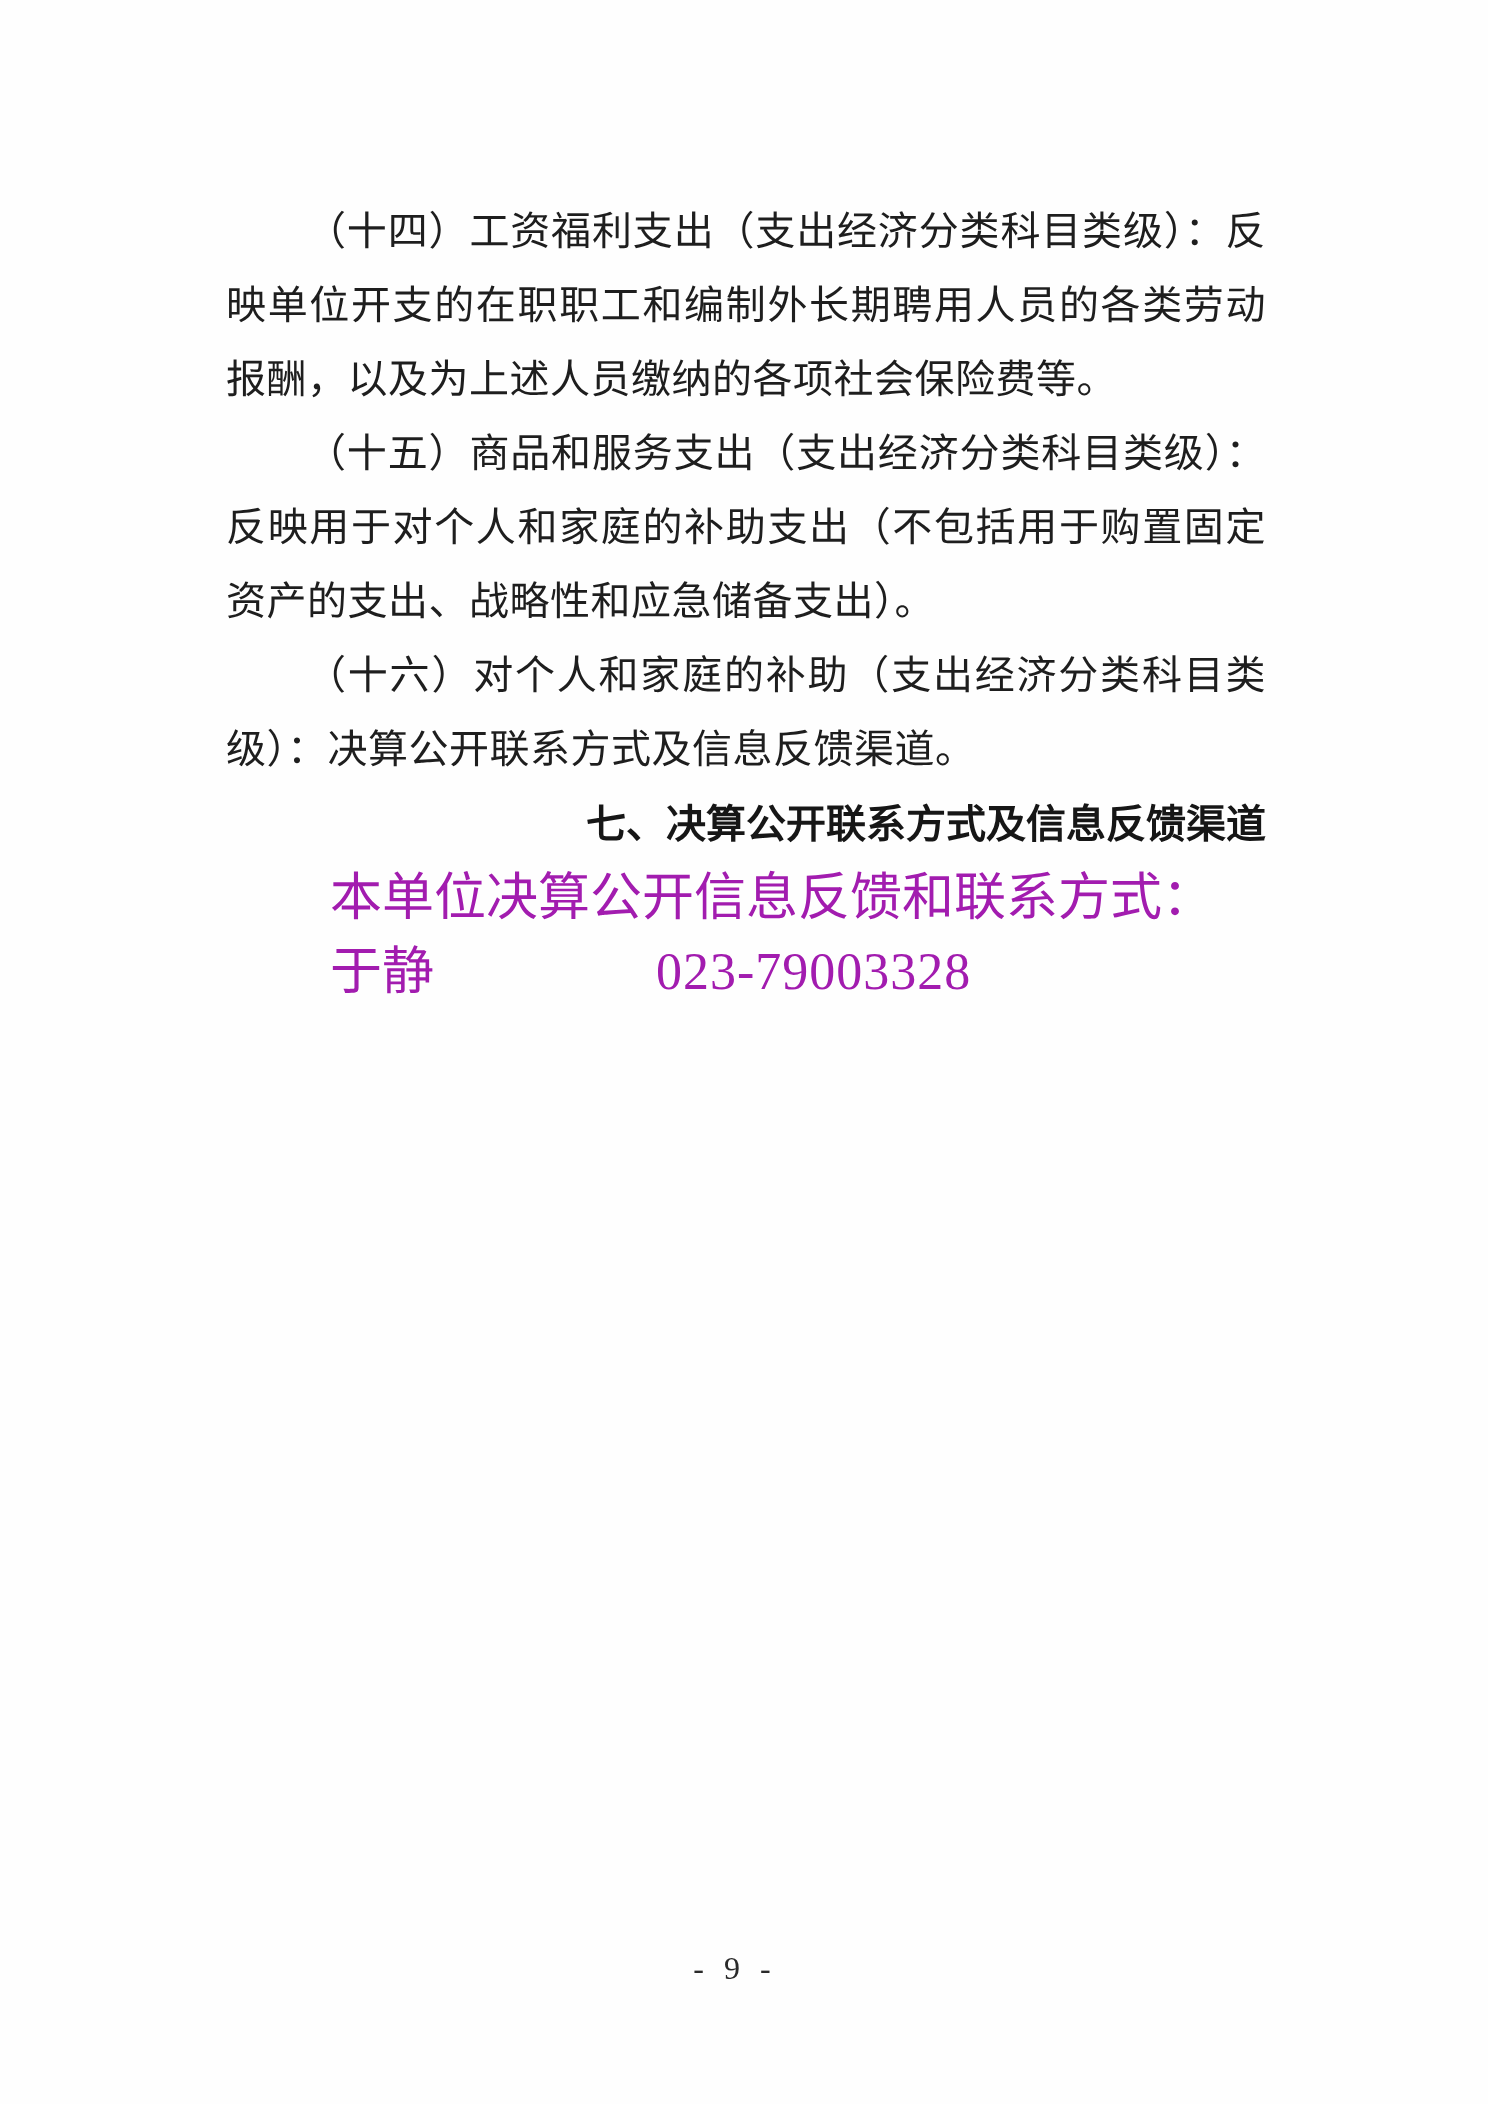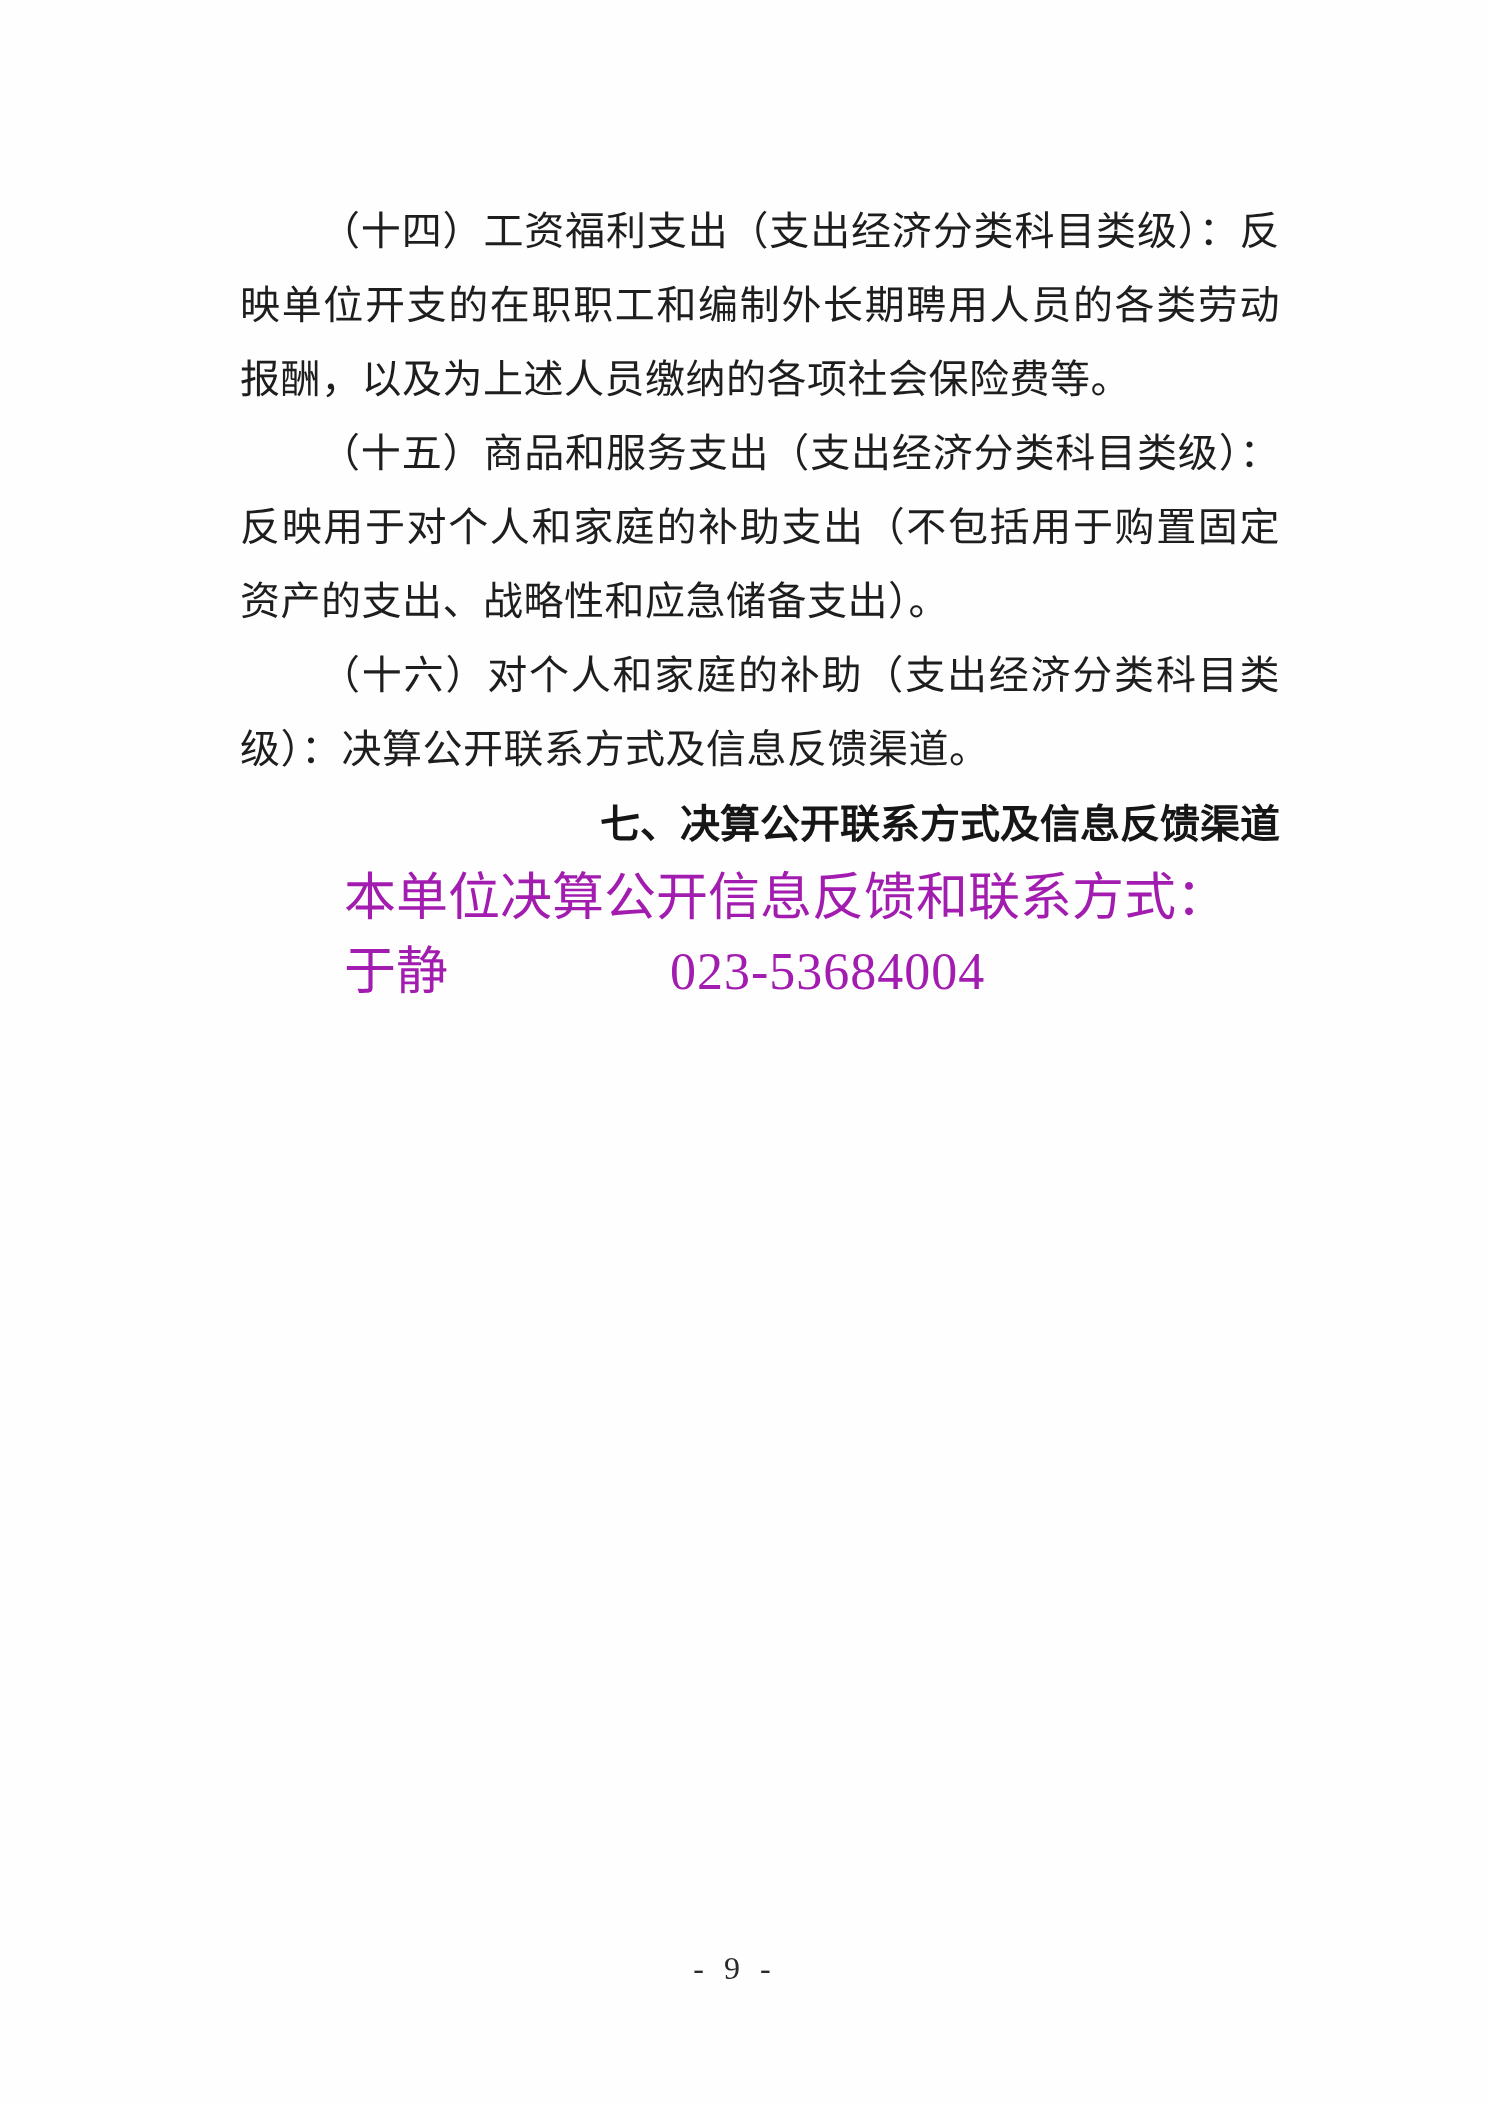--- a/index.html
+++ b/index.html
@@ -11,21 +11,21 @@
     position: relative;
     width: 1488px;
     height: 2104px;
     margin: 0 auto;
     background: #fefefe;
     color: #1e1e1e;
     overflow: hidden;
   }
   .content {
     position: absolute;
-    left: 240px;
+    left: 226px;
     top: 195px;
     width: 1040px;
   }
   .body-para {
     margin: 0;
     font-family: "Liberation Serif", "DejaVu Serif", serif;
     font-size: 40px;
     line-height: 74px;
     text-align: justify;
     text-indent: 2em;
@@ -75,17 +75,17 @@
 <div class="page">
   <div class="content">
     <p class="body-para">（十四）工资福利支出（支出经济分类科目类级）：反映单位开支的在职职工和编制外长期聘用人员的各类劳动报酬，以及为上述人员缴纳的各项社会保险费等。</p>
     <p class="body-para">（十五）商品和服务支出（支出经济分类科目类级）：反映用于对个人和家庭的补助支出（不包括用于购置固定资产的支出、战略性和应急储备支出）。</p>
     <p class="body-para">（十六）对个人和家庭的补助（支出经济分类科目类级）：决算公开联系方式及信息反馈渠道。</p>
 
     <h2 class="section-heading">七、决算公开联系方式及信息反馈渠道</h2>
 
     <p class="contact-line">本单位决算公开信息反馈和联系方式：</p>
 
-    <p class="contact-line"><span>于静</span><span class="contact-phone">023-53684004</span></p>
+    <p class="contact-line"><span>于静</span><span class="contact-phone">023-79003328</span></p>
   </div>
 
   <div class="footer">- 9 -</div>
 </div>
 
 </body></html>

